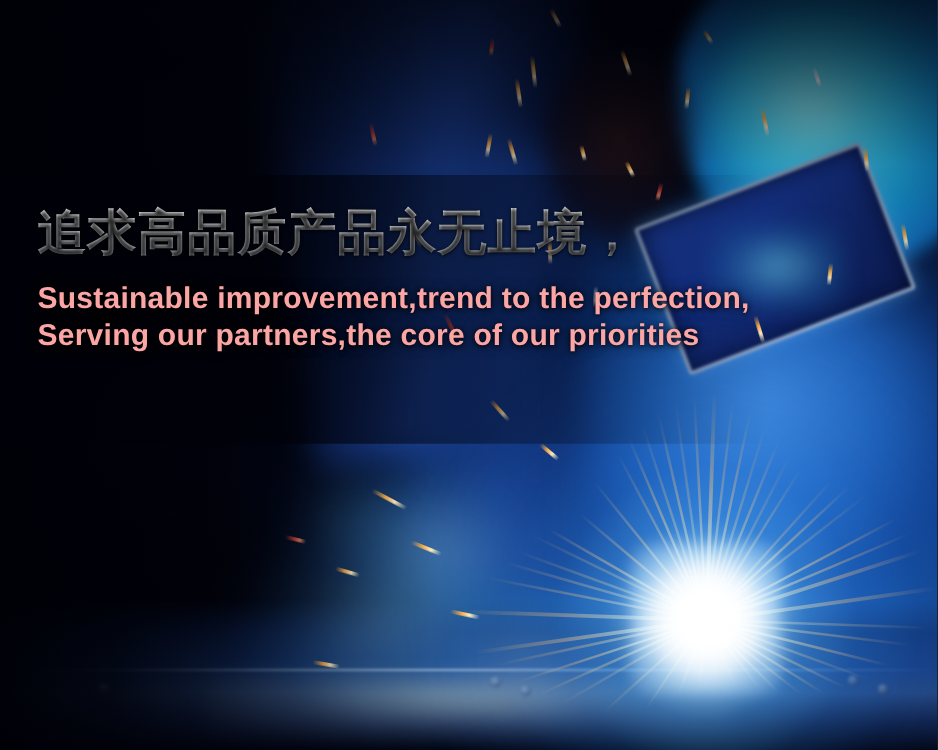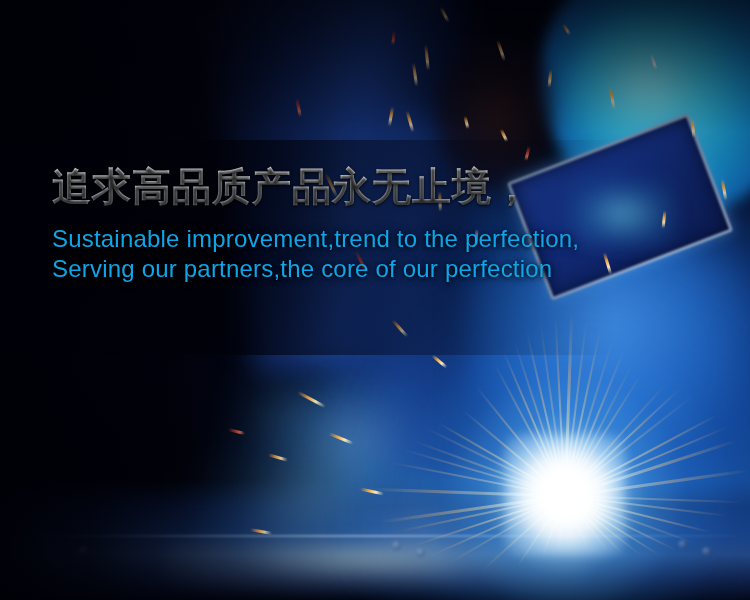--- a/index.html
+++ b/index.html
@@ -195,21 +195,20 @@
     position: absolute; left: 0; top: 140px; width: 100%; height: 215px;
     background: linear-gradient(to right, rgba(0,1,8,.90) 0%, rgba(0,1,9,.72) 28%, rgba(0,2,12,.34) 56%, rgba(0,0,0,0) 82%);
   }
 
   
   .copy {
     position: absolute;
     left: 30px;
     top: 160px;
     width: 690px;
-    margin-left: 22px;
   }
   .headline {
     font-size: 39px;
     font-weight: bold;
     line-height: 54px;
     letter-spacing: 1px;
     background: linear-gradient(to bottom, #ffffff 0%, #f2f3f5 26%, #cfd2d6 62%, #9aa0a6 100%);
     -webkit-background-clip: text;
     background-clip: text;
     color: transparent;
@@ -225,24 +224,24 @@
     line-height: 54px;
     letter-spacing: 1px;
     color: rgba(0,0,0,.55);
     filter: blur(3px);
     z-index: -1;
     white-space: nowrap;
   }
   .subhead {
     margin-top: 10px;
     font-size: 24px;
-    font-weight: normal;
+    font-weight: bold;
     line-height: 30px;
     letter-spacing: .2px;
-    color: #0ea5e9;
+    color: #fca5a5;
     text-shadow: 0 1px 4px rgba(0,0,0,.9), 0 0 10px rgba(0,0,0,.6);
     white-space: nowrap;
   }
 </style>
 </head>
 <body>
 
 <div class="banner">
 
   <div class="photo">
@@ -372,16 +371,16 @@
 
   <div class="copy">
 
     <div style="position:relative;">
       <div class="headline-shadow">追求高品质产品永无止境，</div>
       <div class="headline">追求高品质产品永无止境，</div>
     </div>
 
 
     <div class="subhead">Sustainable improvement,trend to the perfection,</div>
-    <div class="subhead" style="margin-top:0;">Serving our partners,the core of our perfection</div>
+    <div class="subhead" style="margin-top:0;">Serving our partners,the core of our priorities</div>
   </div>
 
 </div>
 
 </body></html>

